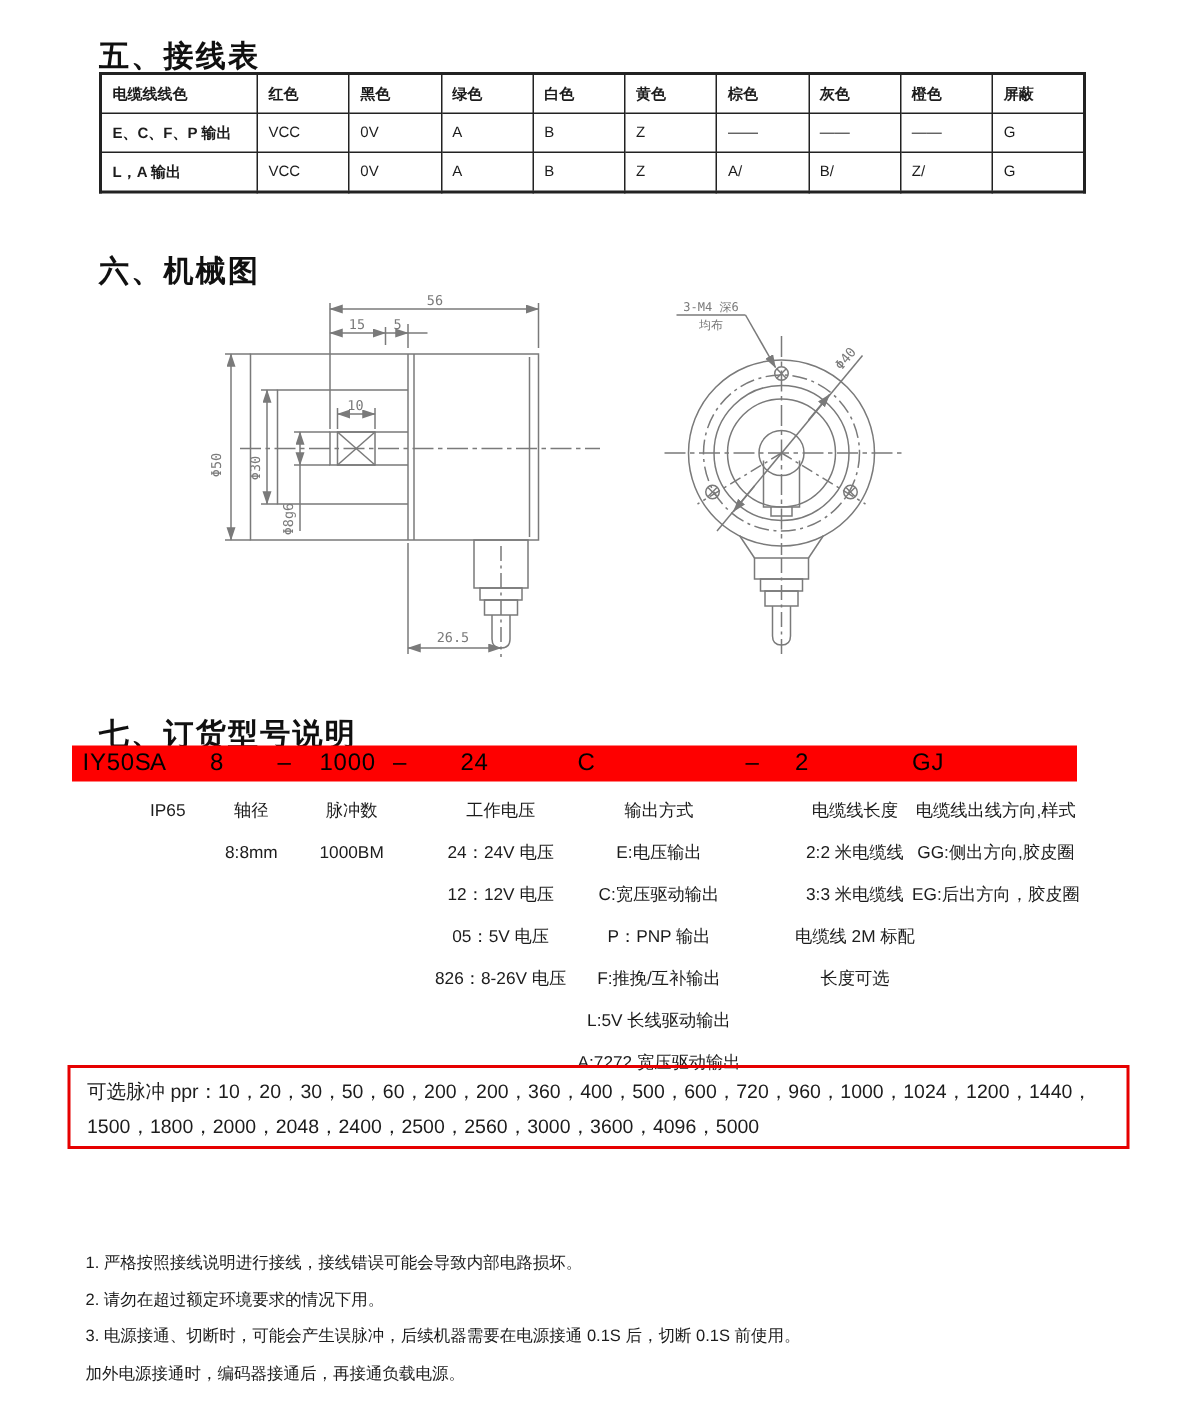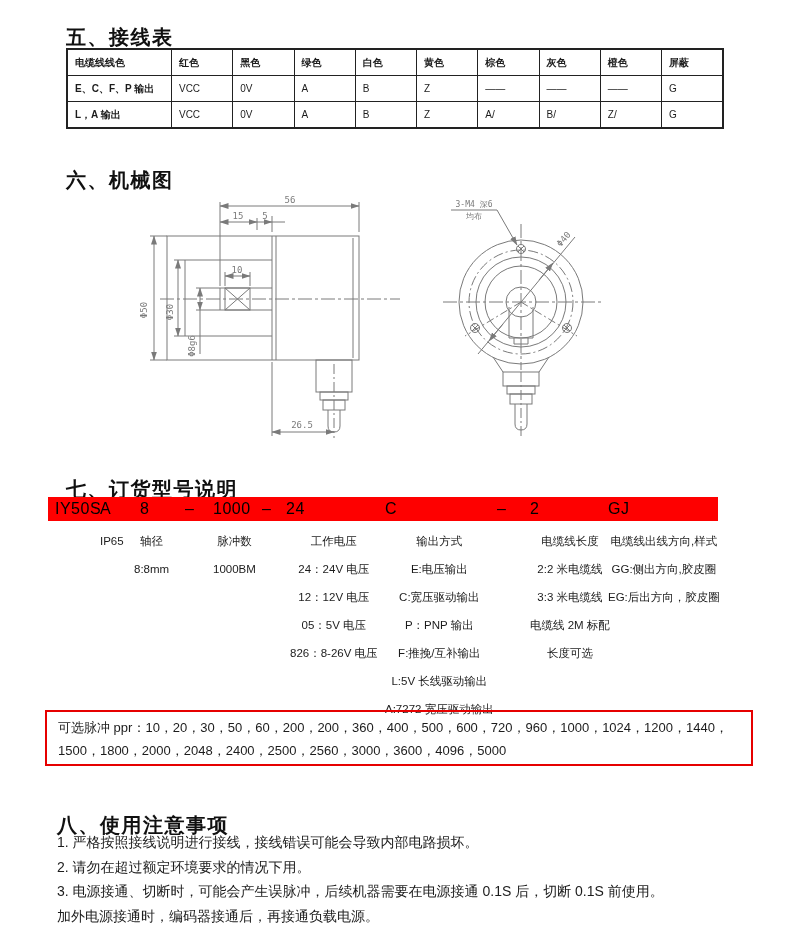--- a/index.html
+++ b/index.html
@@ -32,21 +32,21 @@
           white-space:nowrap;letter-spacing:.5px;}
   .order .col{position:absolute;top:30px;}
   .order .col div{height:28px;line-height:28px;white-space:nowrap;text-align:center;}
 
   
   .ppr{position:absolute;left:45px;top:710px;width:708px;height:56px;border:2px solid #e60000;
        box-sizing:border-box;padding:4px 11px;font-size:13px;line-height:23px;}
   .ppr div{white-space:nowrap;overflow:hidden;}
 
   
-  .notes{position:absolute;left:57px;top:830px;width:706px;font-size:14px;line-height:24.5px;}
+  .notes{position:absolute;left:57px;top:830px;width:706px;font-size:11px;line-height:24.5px;}
   .notes div{white-space:nowrap;overflow:hidden;}
 </style>
 </head>
 <body>
 
 <div class="page">
 
   <div class="sec-title" id="t5">五、接线表</div>
 
   <table class="wiring">
@@ -230,30 +230,30 @@
   <div class="sec-title" id="t7">七、订货型号说明</div>
 
   <div class="order">
     <div class="bar">
       <span style="left:7px">IY50S</span>
       <span style="left:52px">A</span>
       <span style="left:92px">8</span>
       <span style="left:137px">–</span>
       <span style="left:165px">1000</span>
       <span style="left:214px">–</span>
-      <span style="left:238px">24</span>
+      <span style="left:259px">24</span>
       <span style="left:337px">C</span>
       <span style="left:449px">–</span>
       <span style="left:482px">2</span>
       <span style="left:560px">GJ</span>
     </div>
     <div class="col" style="left:52px">
       <div>IP65</div>
     </div>
-    <div class="col" style="left:86px">
+    <div class="col" style="left:102px">
       <div>轴径</div>
       <div>8:8mm</div>
     </div>
     <div class="col" style="left:165px">
       <div>脉冲数</div>
       <div>1000BM</div>
     </div>
     <div class="col" style="left:242px">
       <div>工作电压</div>
       <div>24：24V 电压</div>
@@ -282,21 +282,20 @@
       <div>GG:侧出方向,胶皮圈</div>
       <div>EG:后出方向，胶皮圈</div>
     </div>
   </div>
 
   <div class="ppr">
     <div>可选脉冲 ppr：10，20，30，50，60，200，200，360，400，500，600，720，960，1000，1024，1200，1440，</div>
     <div>1500，1800，2000，2048，2400，2500，2560，3000，3600，4096，5000</div>
   </div>
 
-  <div class="sec-title" id="t8">八、使用注意事项</div>
 
   <div class="notes">
     <div>1. 严格按照接线说明进行接线，接线错误可能会导致内部电路损坏。</div>
     <div>2. 请勿在超过额定环境要求的情况下用。</div>
     <div>3. 电源接通、切断时，可能会产生误脉冲，后续机器需要在电源接通 0.1S 后，切断 0.1S 前使用。</div>
     <div>加外电源接通时，编码器接通后，再接通负载电源。</div>
   </div>
 
 </div>
 

